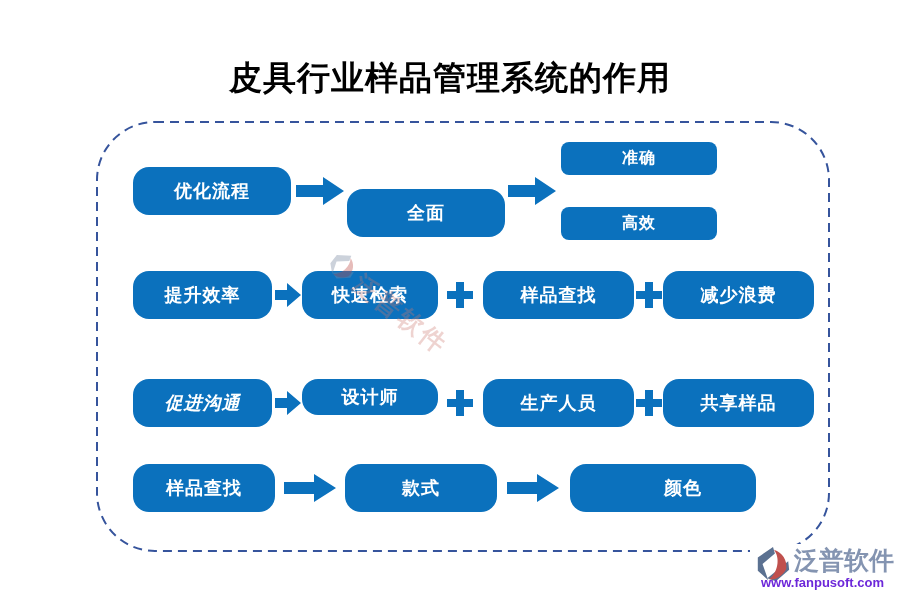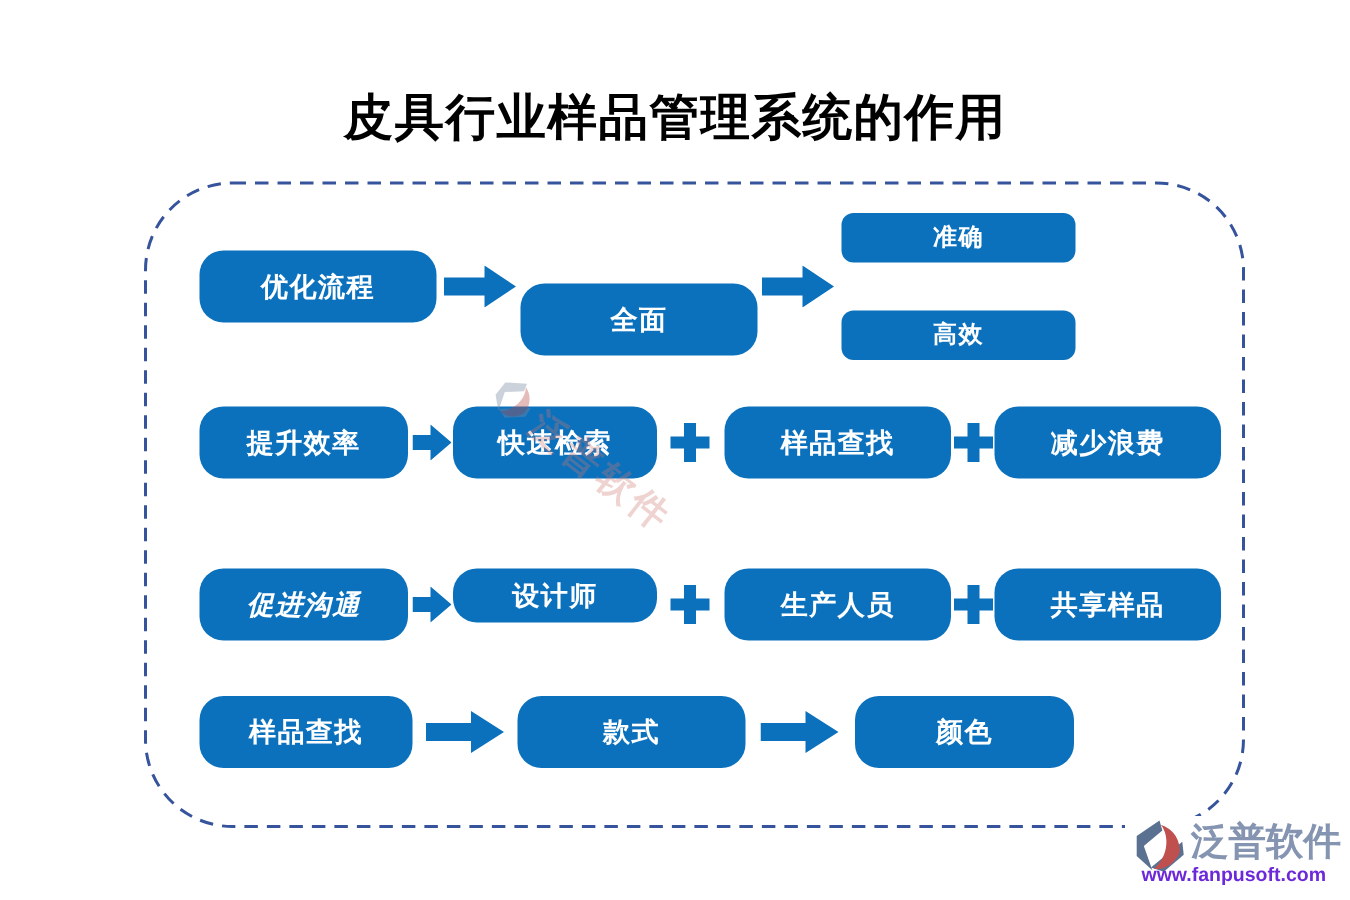--- a/index.html
+++ b/index.html
@@ -105,21 +105,21 @@
     <svg width="52" height="28" viewBox="0 0 52 28">
         <polygon points="0,8 30,8 30,0 52,14 30,28 30,20 0,20" fill="#0b71bd"></polygon>
       </svg>
   </div>
   <div class="box" style="left:345px;top:464px;width:152px;height:48px;">款式</div>
   <div class="arrow" style="left:507px;top:474px;">
     <svg width="52" height="28" viewBox="0 0 52 28">
         <polygon points="0,8 30,8 30,0 52,14 30,28 30,20 0,20" fill="#0b71bd"></polygon>
       </svg>
   </div>
-  <div class="box" style="left:570px;top:464px;width:146px;height:48px;">颜色</div>
+  <div class="box" style="left:570px;top:464px;width:146px;height:48px;padding-left:40px;">颜色</div>
 
   <div class="watermark">
     <svg width="30" height="30" viewBox="0 0 40 40">
       <polygon points="20,1 4,12 4,26 15,36 9,19 22,8" fill="#7b8aa3"></polygon>
       <polygon points="36,16 37,25 23,37 14,34" fill="#7b8aa3"></polygon>
       <path d="M21 4 C30 7 35 15 34 24 C30 32 23 36 16 35 C25 28 28 13 21 4 Z" fill="#c0504d"></path>
     </svg>
     <span class="wm-text">泛普软件</span>
   </div>
 

